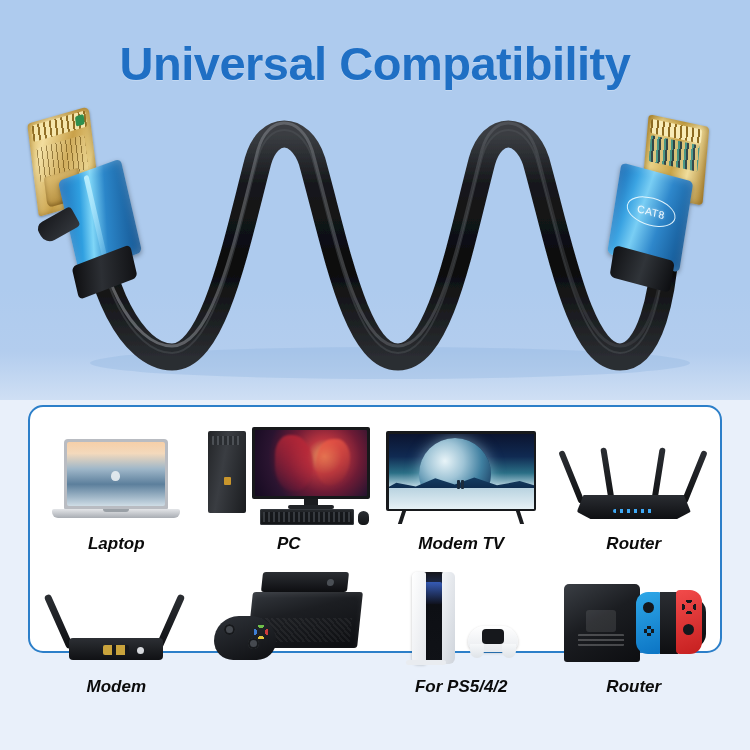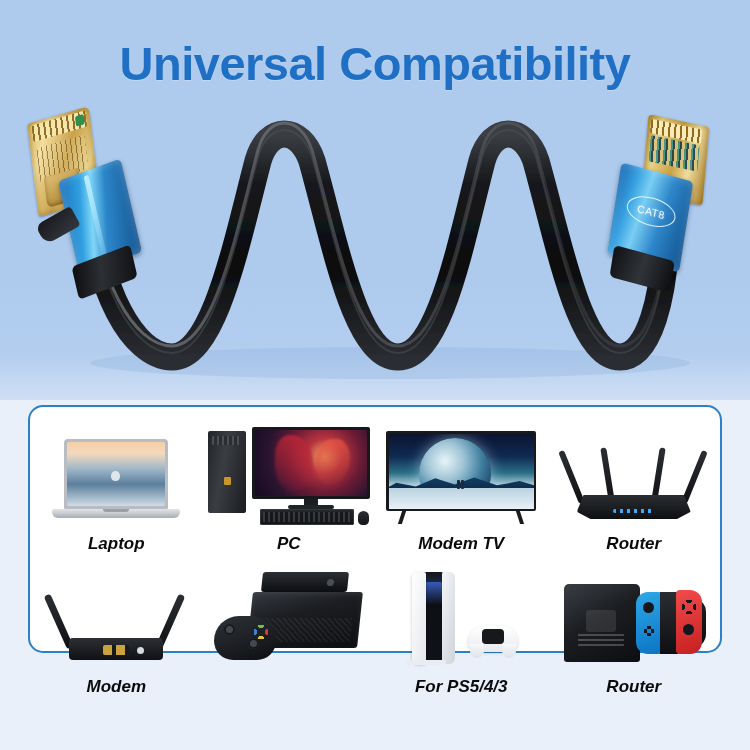--- a/index.html
+++ b/index.html
@@ -520,21 +520,21 @@
             </div>
             <div class="base"></div>
             <div class="ctrl">
               <div class="shell"></div>
                 <div class="mid"></div>
               <div class="gl"></div>
                 <div class="gr"></div>
             </div>
           </div>
         </div>
-        <div class="cap">For PS5/4/3</div>
+        <div class="cap">For PS5/4/2</div>
       </div>
 
       <div class="cell">
         <div class="art">
           <div class="nsw">
             <div class="dock">
                 <div class="logo"></div>
                 <div class="txt"></div>
               </div>
             <div class="grip"></div>

